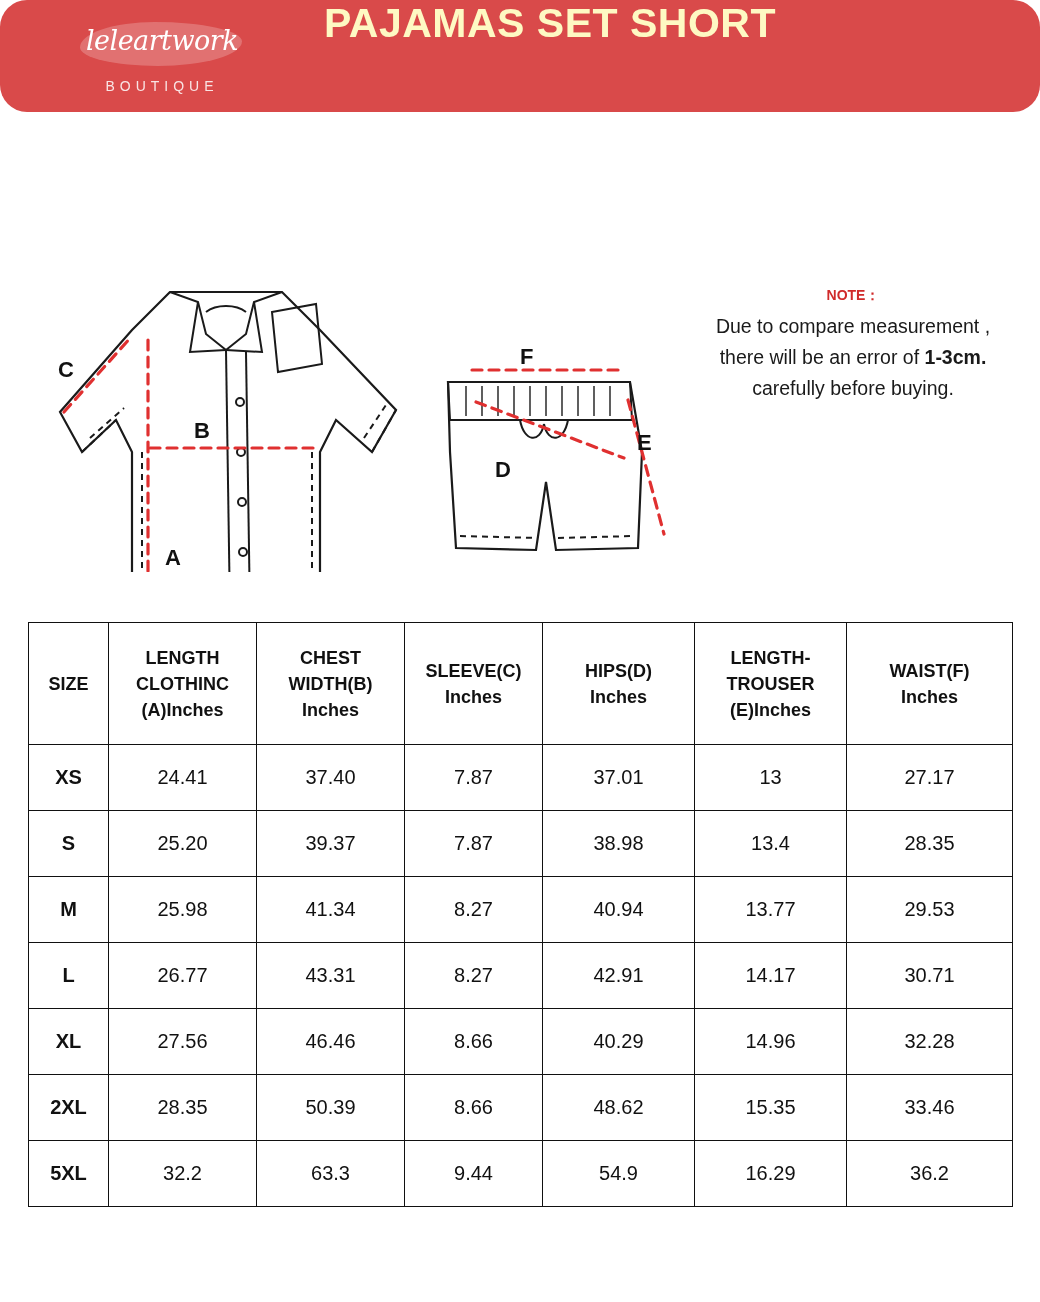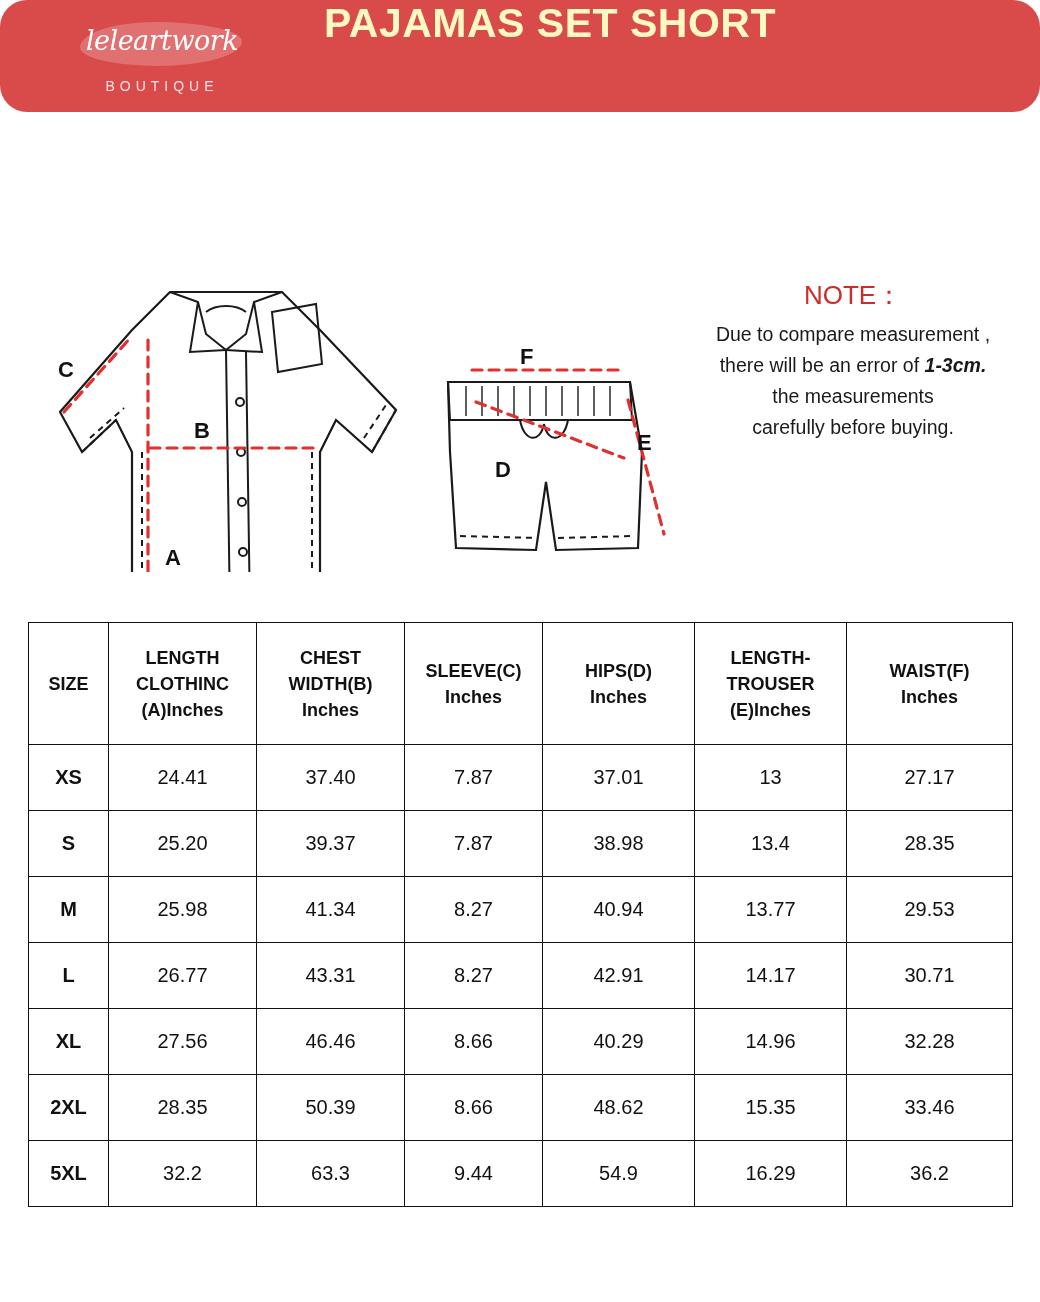--- a/index.html
+++ b/index.html
@@ -73,26 +73,26 @@
     right: 22px;
     top: 168px;
     width: 330px;
     text-align: center;
     font-size: 19.5px;
     line-height: 31px;
     color: #1a1a1a;
   }
   .note-title {
     color: #d02a2a;
-    font-weight: normal;
-    font-size: 26px;
+    font-weight: bold;
+    font-size: 14px;
     display: block;
-    margin-bottom: 8px;
-  }
-  .note b { font-weight: bold; font-style: italic; }
+    margin-bottom: 0;
+  }
+  .note b { font-weight: bold; }
 
   .letter {
     position: absolute;
     font-weight: bold;
     font-size: 22px;
     color: #111;
   }
 
   
   .table-wrap {
@@ -216,21 +216,20 @@
     <span class="letter" style="left:520px;top:232px;">F</span>
     <span class="letter" style="left:495px;top:345px;">D</span>
     <span class="letter" style="left:637px;top:318px;">E</span>
 
     <div class="note">
       <span class="note-title">NOTE：</span>
       <div>Due to compare measurement ,</div>
       <div>
         <span>there will be an error of </span><b>1-3cm.</b>
       </div>
-      <div>the measurements</div>
       <div>carefully before buying.</div>
     </div>
   </div>
 
   <div class="table-wrap">
     <table>
       <colgroup>
         <col class="c0">
           <col class="c1">
           <col class="c2">

